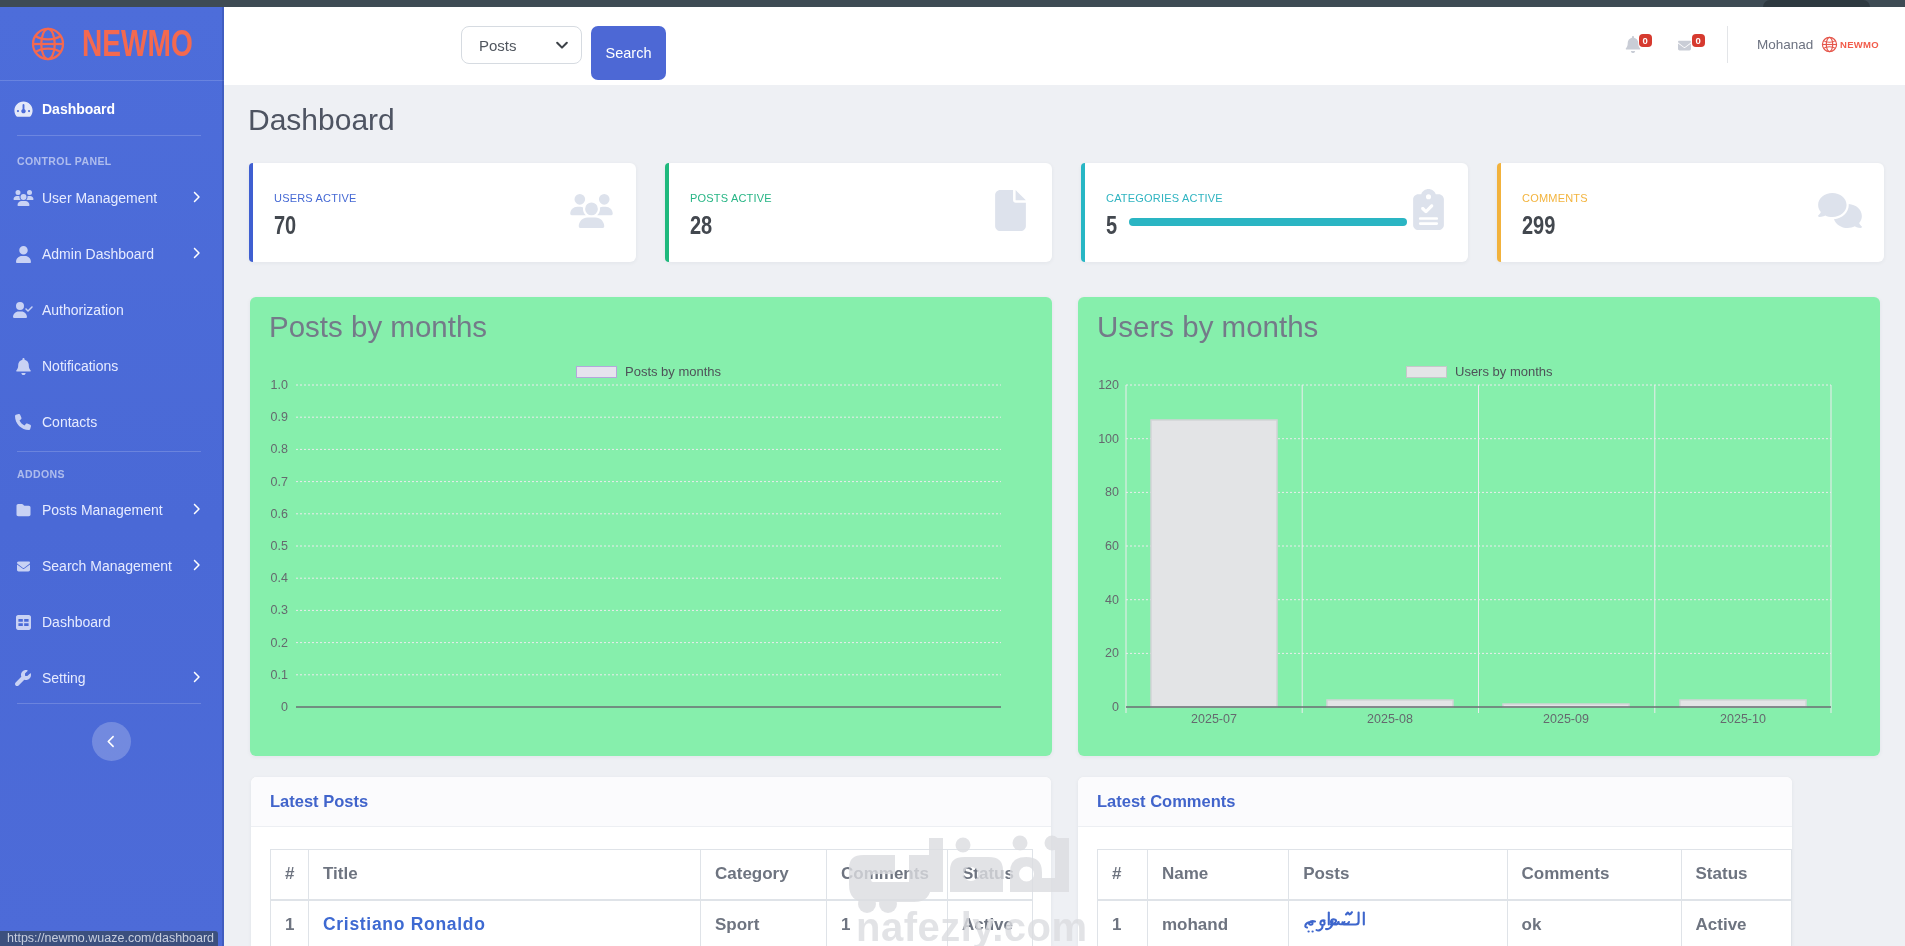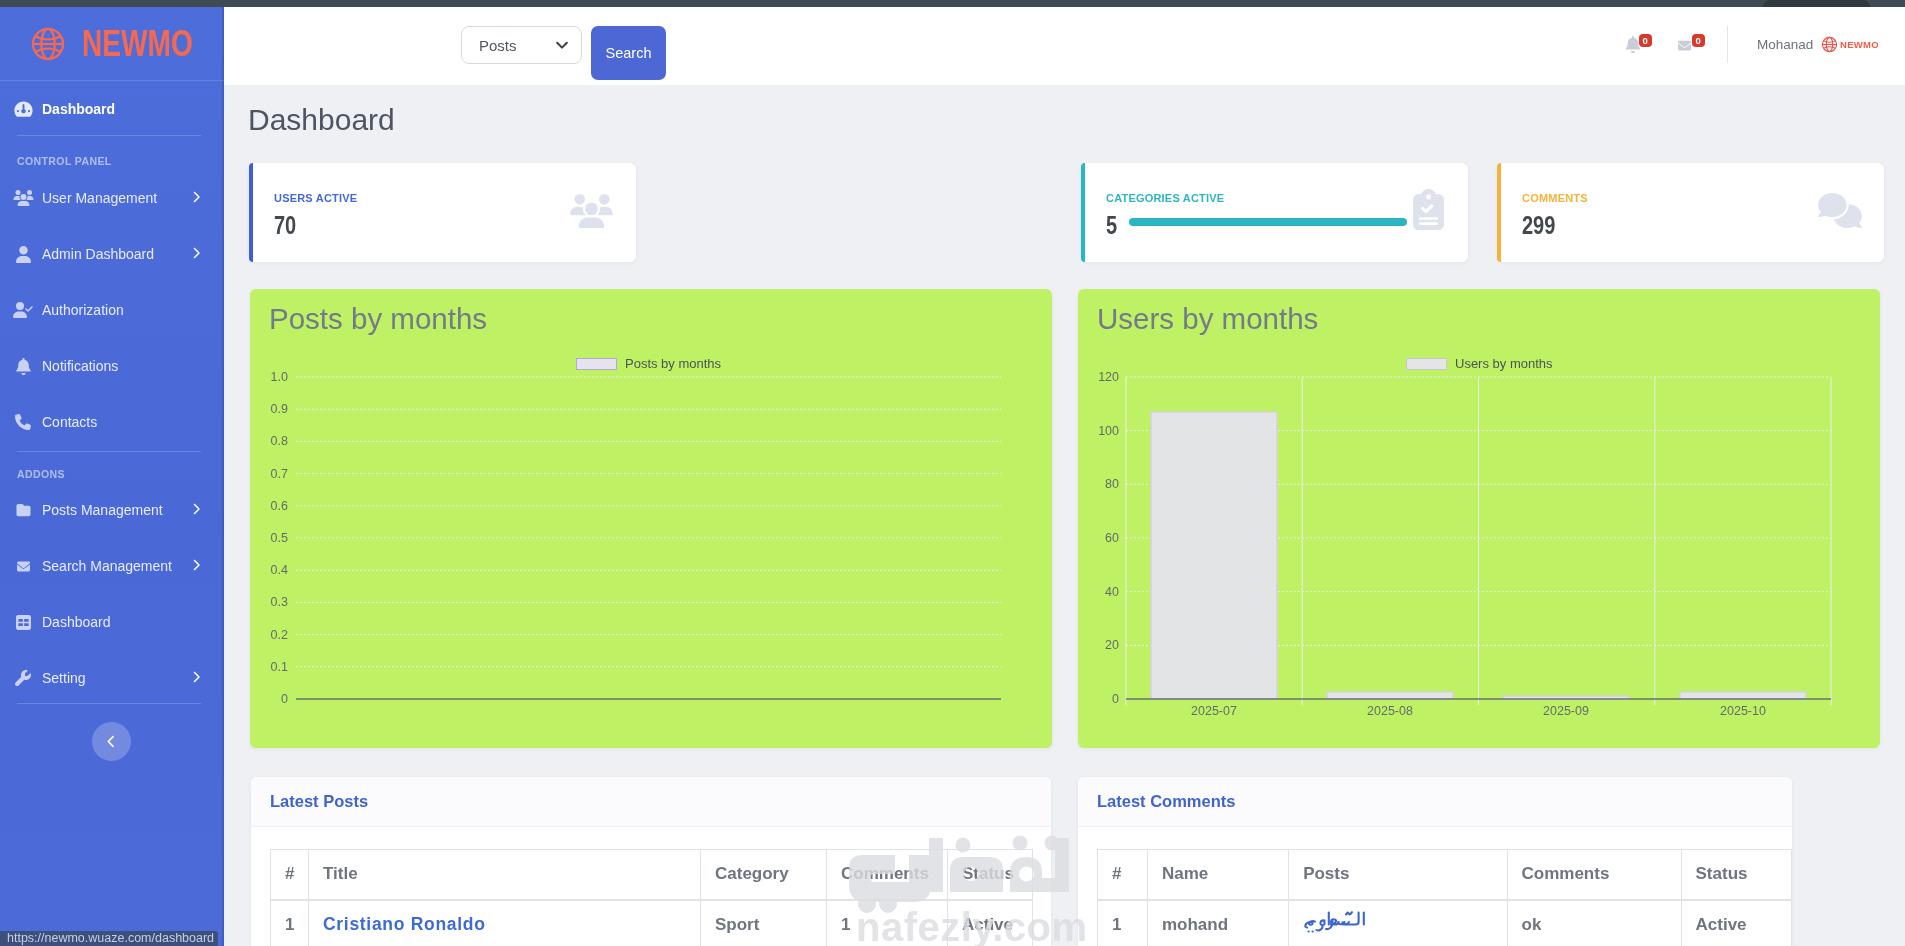--- a/index.html
+++ b/index.html
@@ -34,25 +34,25 @@
 #uname { position:absolute; left:1533px; top:30px; font-size:13.5px; color:#6c7280; }
 #hlogo { position:absolute; left:1597px; top:29px; display:flex; align-items:center; }
 #hlogo .nm { color:#f25c4a; font-size:9.5px; font-weight:bold; letter-spacing:0.3px; margin-left:2px; }
 
 
 #content { position:absolute; left:224px; top:85px; width:1681px; height:861px; }
 h1.dash { position:absolute; left:24px; top:18px; font-size:30px; font-weight:400; color:#4e5462; }
 
 .scard { position:absolute; top:78px; width:387px; height:99px; background:#fff; border-radius:6px; box-shadow:0 1px 4px rgba(40,50,70,0.06); }
 .scard .bar { position:absolute; left:0; top:0; bottom:0; width:4px; border-radius:6px 0 0 6px; }
-.scard .lbl { position:absolute; left:25px; top:29px; font-size:11px; font-weight:bold; letter-spacing:0.2px; }
+.scard .lbl { position:absolute; left:25px; top:29px; font-size:11px; font-weight:normal; letter-spacing:0.2px; }
 .scard .val { position:absolute; left:25px; top:48px; font-size:25px; font-weight:bold; color:#43484f; transform:scale(0.8,1); transform-origin:left center; }
 .scard .icn { position:absolute; right:22px; top:26px; }
 
-.chartcard { position:absolute; top:204px; width:802px; height:459px; background:#bef264; border-radius:6px; box-shadow:0 1px 4px rgba(40,50,70,0.06); }
+.chartcard { position:absolute; top:212px; width:802px; height:459px; background:#86efac; border-radius:6px; box-shadow:0 1px 4px rgba(40,50,70,0.06); }
 .chartcard .title { position:absolute; left:19px; top:13px; font-size:29.5px; color:#747a89; }
 .legend { position:absolute; top:67px; display:flex; align-items:center; }
 .legend .box { width:41px; height:12px; }
 .legend .lt { margin-left:8px; font-size:13px; color:#4e5258; }
 
 .botcard { position:absolute; top:692px; width:800px; height:169px; background:#fff; border-radius:6px 6px 0 0; box-shadow:0 1px 4px rgba(40,50,70,0.06); }
 .botcard .bhead { height:50px; background:#fbfbfd; border-bottom:1px solid #edeff3; border-radius:6px 6px 0 0; display:flex; align-items:center; padding-left:19px; }
 .botcard .bhead span { color:#4164cb; font-size:16.5px; font-weight:bold; }
 table.tbl { border-collapse:collapse; position:absolute; left:19px; top:72px; }
 table.tbl td, table.tbl th { border:1px solid #dfe3e8; font-size:17px; height:50px; padding:0 0 0 14px; text-align:left; vertical-align:middle; }
@@ -230,20 +230,28 @@
 
 <div id="content">
   <h1 class="dash">Dashboard</h1>
 
   <div class="scard" style="left:25px">
     <div class="bar" style="background:#3f5fd1"></div>
     <div class="lbl" style="color:#4569d4">USERS ACTIVE</div>
     <div class="val">70</div>
     <svg class="icn" style="top:31px" width="45" height="34" viewBox="0 0 640 512" fill="#dde2ec">
         <path d="M144 0a80 80 0 1 1 0 160A80 80 0 1 1 144 0zM512 0a80 80 0 1 1 0 160A80 80 0 1 1 512 0zM0 298.7C0 239.8 47.8 192 106.7 192h42.7c15.9 0 31 3.5 44.6 9.7c-1.3 7.2-1.9 14.7-1.9 22.3c0 38.2 16.8 72.5 43.3 96c-.2 0-.4 0-.7 0H21.3C9.6 320 0 310.4 0 298.7zM405.3 320c-.2 0-.4 0-.7 0c26.6-23.5 43.3-57.8 43.3-96c0-7.6-.7-15-1.9-22.3c13.6-6.3 28.7-9.7 44.6-9.7h42.7C592.2 192 640 239.8 640 298.7c0 11.8-9.6 21.3-21.3 21.3H405.3zM224 224a96 96 0 1 1 192 0 96 96 0 1 1 -192 0zM128 485.3C128 411.7 187.7 352 261.3 352H378.7C452.3 352 512 411.7 512 485.3c0 14.7-11.9 26.7-26.7 26.7H154.7c-14.7 0-26.7-11.9-26.7-26.7z"></path>
+      </svg>
+  </div>
+  <div class="scard" style="left:441px">
+    <div class="bar" style="background:#1fb97d"></div>
+    <div class="lbl" style="color:#27b585">POSTS ACTIVE</div>
+    <div class="val">28</div>
+    <svg class="icn" style="top:27px;right:26px" width="31" height="41" viewBox="0 0 384 512" fill="#dde2ec">
+        <path d="M0 64C0 28.7 28.7 0 64 0H224V128c0 17.7 14.3 32 32 32H384V448c0 35.3-28.7 64-64 64H64c-35.3 0-64-28.7-64-64V64zm384 64H256V0L384 128z"></path>
       </svg>
   </div>
   <div class="scard" style="left:857px">
     <div class="bar" style="background:#27b6c4"></div>
     <div class="lbl" style="color:#2fb4c1">CATEGORIES ACTIVE</div>
     <div class="val">5</div>
     <div style="position:absolute;left:48px;top:55px;width:278px;height:8px;border-radius:4px;background:#2ab5c3"></div>
     <svg class="icn" style="top:26px;right:24px" width="31" height="41" viewBox="0 0 384 512" fill="#dde2ec">
         <path d="M192 0c-41.8 0-77.4 26.7-90.5 64H64C28.7 64 0 92.7 0 128V448c0 35.3 28.7 64 64 64H320c35.3 0 64-28.7 64-64V128c0-35.3-28.7-64-64-64H282.5C269.4 26.7 233.8 0 192 0zm0 64a32 32 0 1 1 0 64 32 32 0 1 1 0-64zM105.8 229.3c7.8-7.8 20.5-7.8 28.3 0L160 255.2l57.9-57.9c7.8-7.8 20.5-7.8 28.3 0s7.8 20.5 0 28.3l-72 72c-7.8 7.8-20.5 7.8-28.3 0l-40-40c-7.8-7.8-7.8-20.5 0-28.3zM88 352H296c8.8 0 16 7.2 16 16s-7.2 16-16 16H88c-8.8 0-16-7.2-16-16s7.2-16 16-16zm0 64H296c8.8 0 16 7.2 16 16s-7.2 16-16 16H88c-8.8 0-16-7.2-16-16s7.2-16 16-16z"></path>
       </svg>

